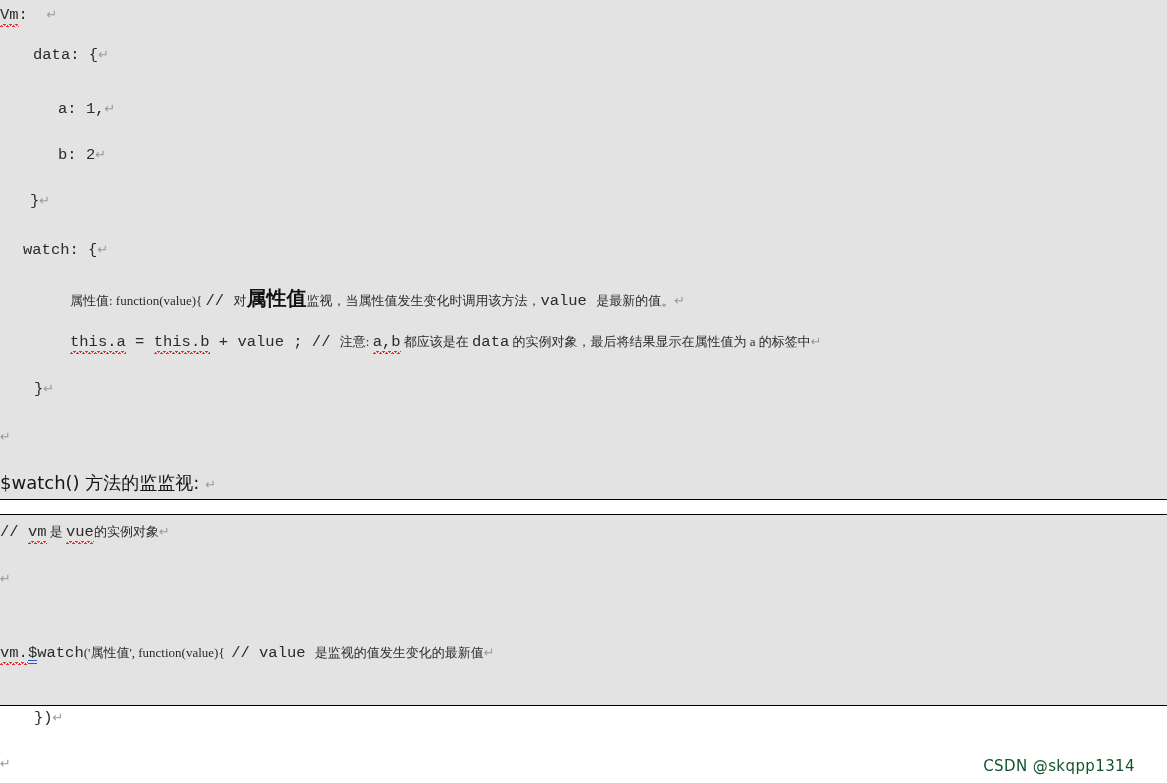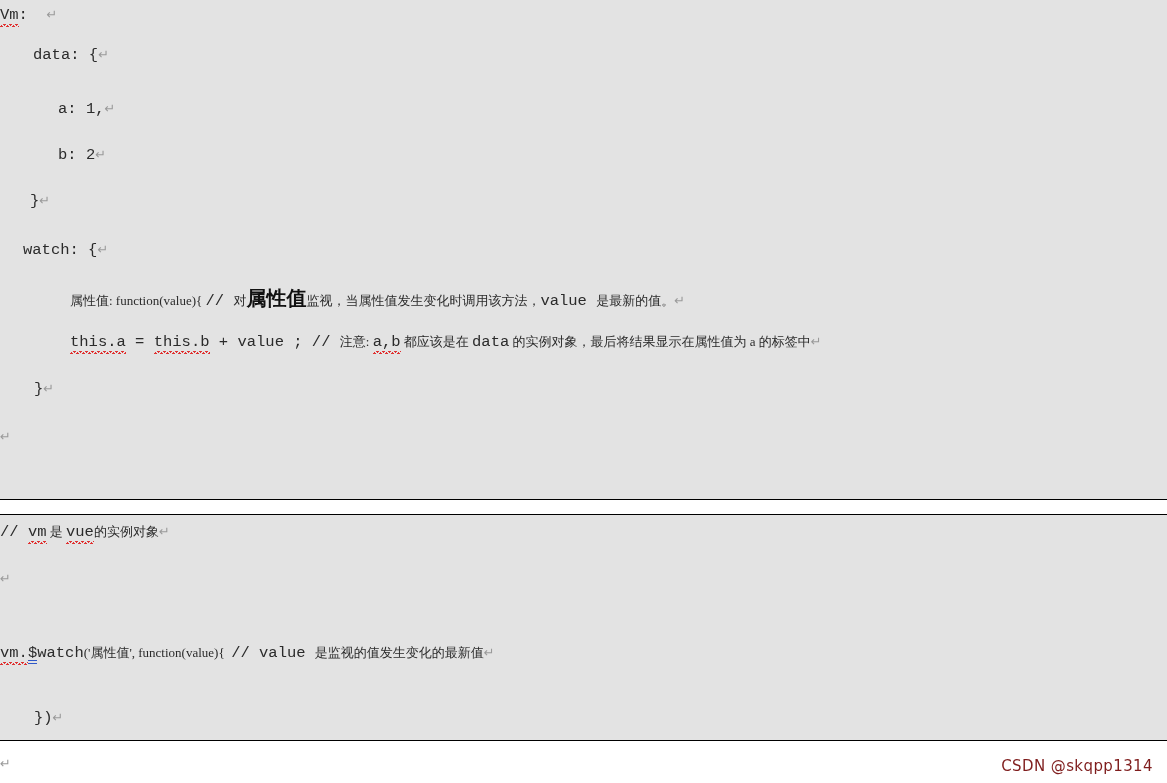--- a/index.html
+++ b/index.html
@@ -112,25 +112,25 @@
     white-space: pre;
     line-height: 1;
   }
 
   
   .abs { position: absolute; }
 
   
   .watermark {
     position: absolute;
-    right: 14px;
+    right: 32px;
     bottom: 8px;
     font-family: "DejaVu Sans", "Liberation Sans", sans-serif;
     font-size: 15px;
-    color: #7f1d1d;
+    color: #14532d;
     letter-spacing: 0.4px;
     white-space: pre;
   }
 
   
   .top-rule {
     position: absolute;
     top: 0; left: 0;
     width: 1167px;
     height: 1.5px;
@@ -160,22 +160,23 @@
 
     <div class="abs code-line" style="top:288px; left:70px;"><span class="cjk">属性值: function(value){ </span><span>// </span><span class="cjk">对</span><span class="cjk-b">属性值</span><span class="cjk">监视，当属性值发生变化时调用该方法，</span><span>value </span><span class="cjk">是最新的值。</span><span class="pilcrow">↵</span></div>
 
     <div class="abs code-line" style="top:335px; left:70px;"><span class="sp">this.a</span><span> = </span><span class="sp">this.b</span><span> + value ; </span><span>// </span><span class="cjk">注意: </span><span class="sp">a,b</span><span class="cjk"> 都应该是在 </span><span>data</span><span class="cjk"> 的实例对象，最后将结果显示在属性值为 a 的标签中</span><span class="pilcrow">↵</span></div>
 
     <div class="abs code-line" style="top:382px; left:34px;"><span>}</span><span class="pilcrow">↵</span></div>
   </div>
 
   <div class="abs body-line" style="top:428px; left:0px;"><span></span><span class="pilcrow">↵</span></div>
 
+  <div class="abs heading-line" style="top:474px; left:0px;"><span>$watch() 方法的监监视:</span>&nbsp;<span class="pilcrow">↵</span></div>
 
-  <div class="codeblock" style="position:absolute; top:514px; left:0px; height:227px;padding-left:40px;">
+  <div class="codeblock" style="position:absolute; top:514px; left:0px; height:192px;padding-left:40px;">
 
     <div class="abs code-line" style="top:10px; left:0px;"><span>// </span><span class="sp">vm</span><span class="cjk"> 是 </span><span class="sp">vue</span><span class="cjk">的实例对象</span><span class="pilcrow">↵</span></div>
 
     <div class="abs code-line" style="top:57px; left:0px;"><span></span><span class="pilcrow">↵</span></div>
 
     <div class="abs code-line" style="top:103px; left:0px;margin-top:28px;"><span class="sp">vm.</span><span class="blue-ul"><span>$</span></span><span>watch</span><span class="cjk">('属性值', function(value){  </span><span>// </span><span>value </span><span class="cjk">是监视的值发生变化的最新值</span><span class="pilcrow">↵</span></div>
 
 
     <div class="abs code-line" style="top:196px; left:34px;"><span>})</span><span class="pilcrow">↵</span></div>
   </div>

